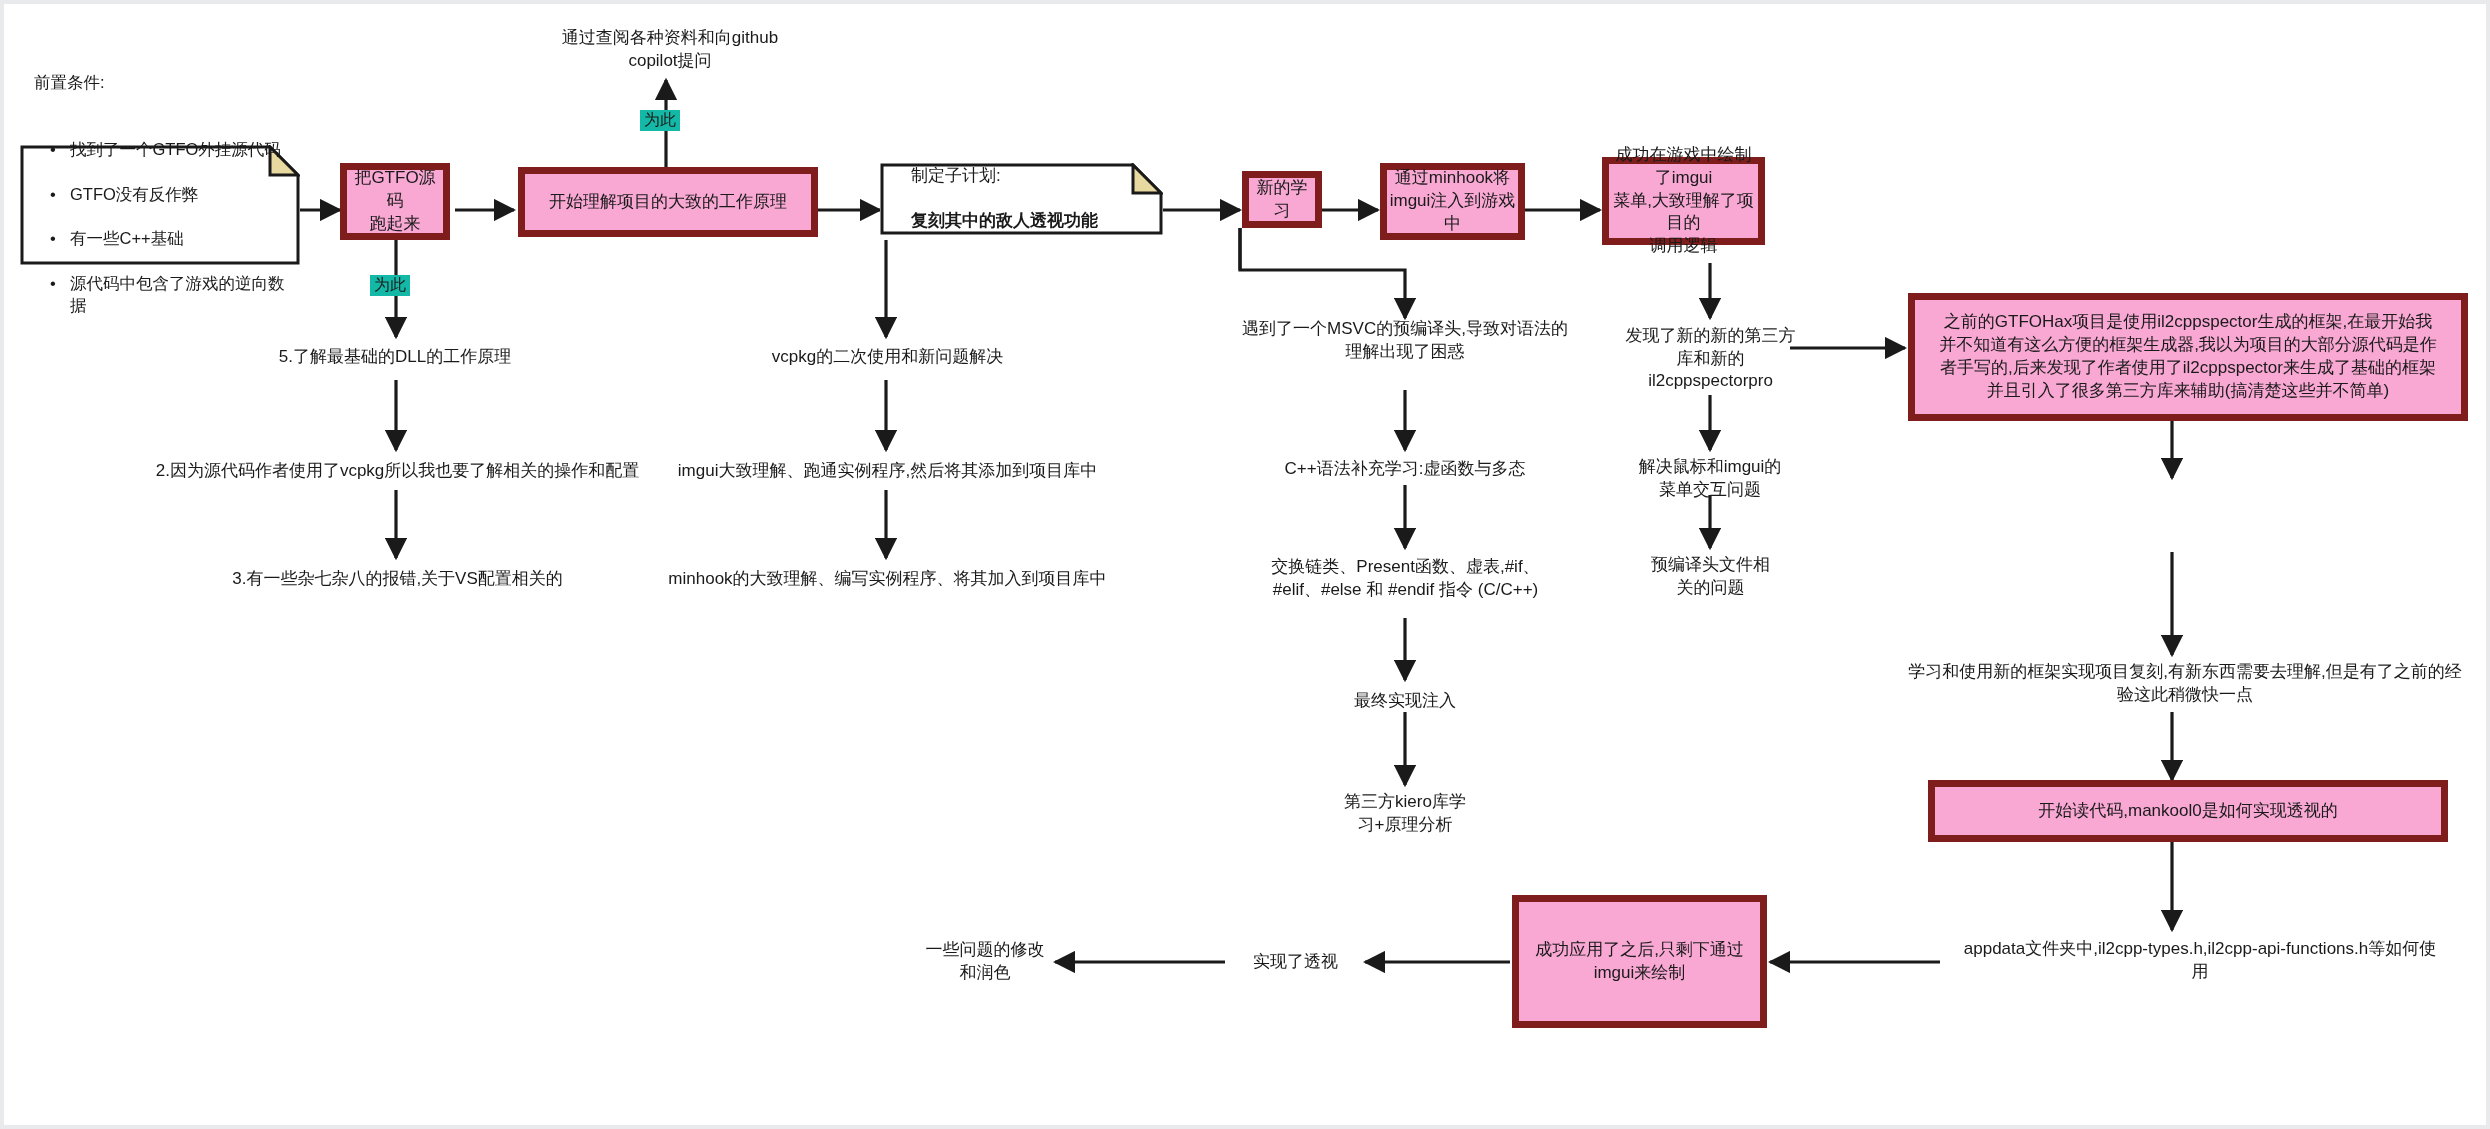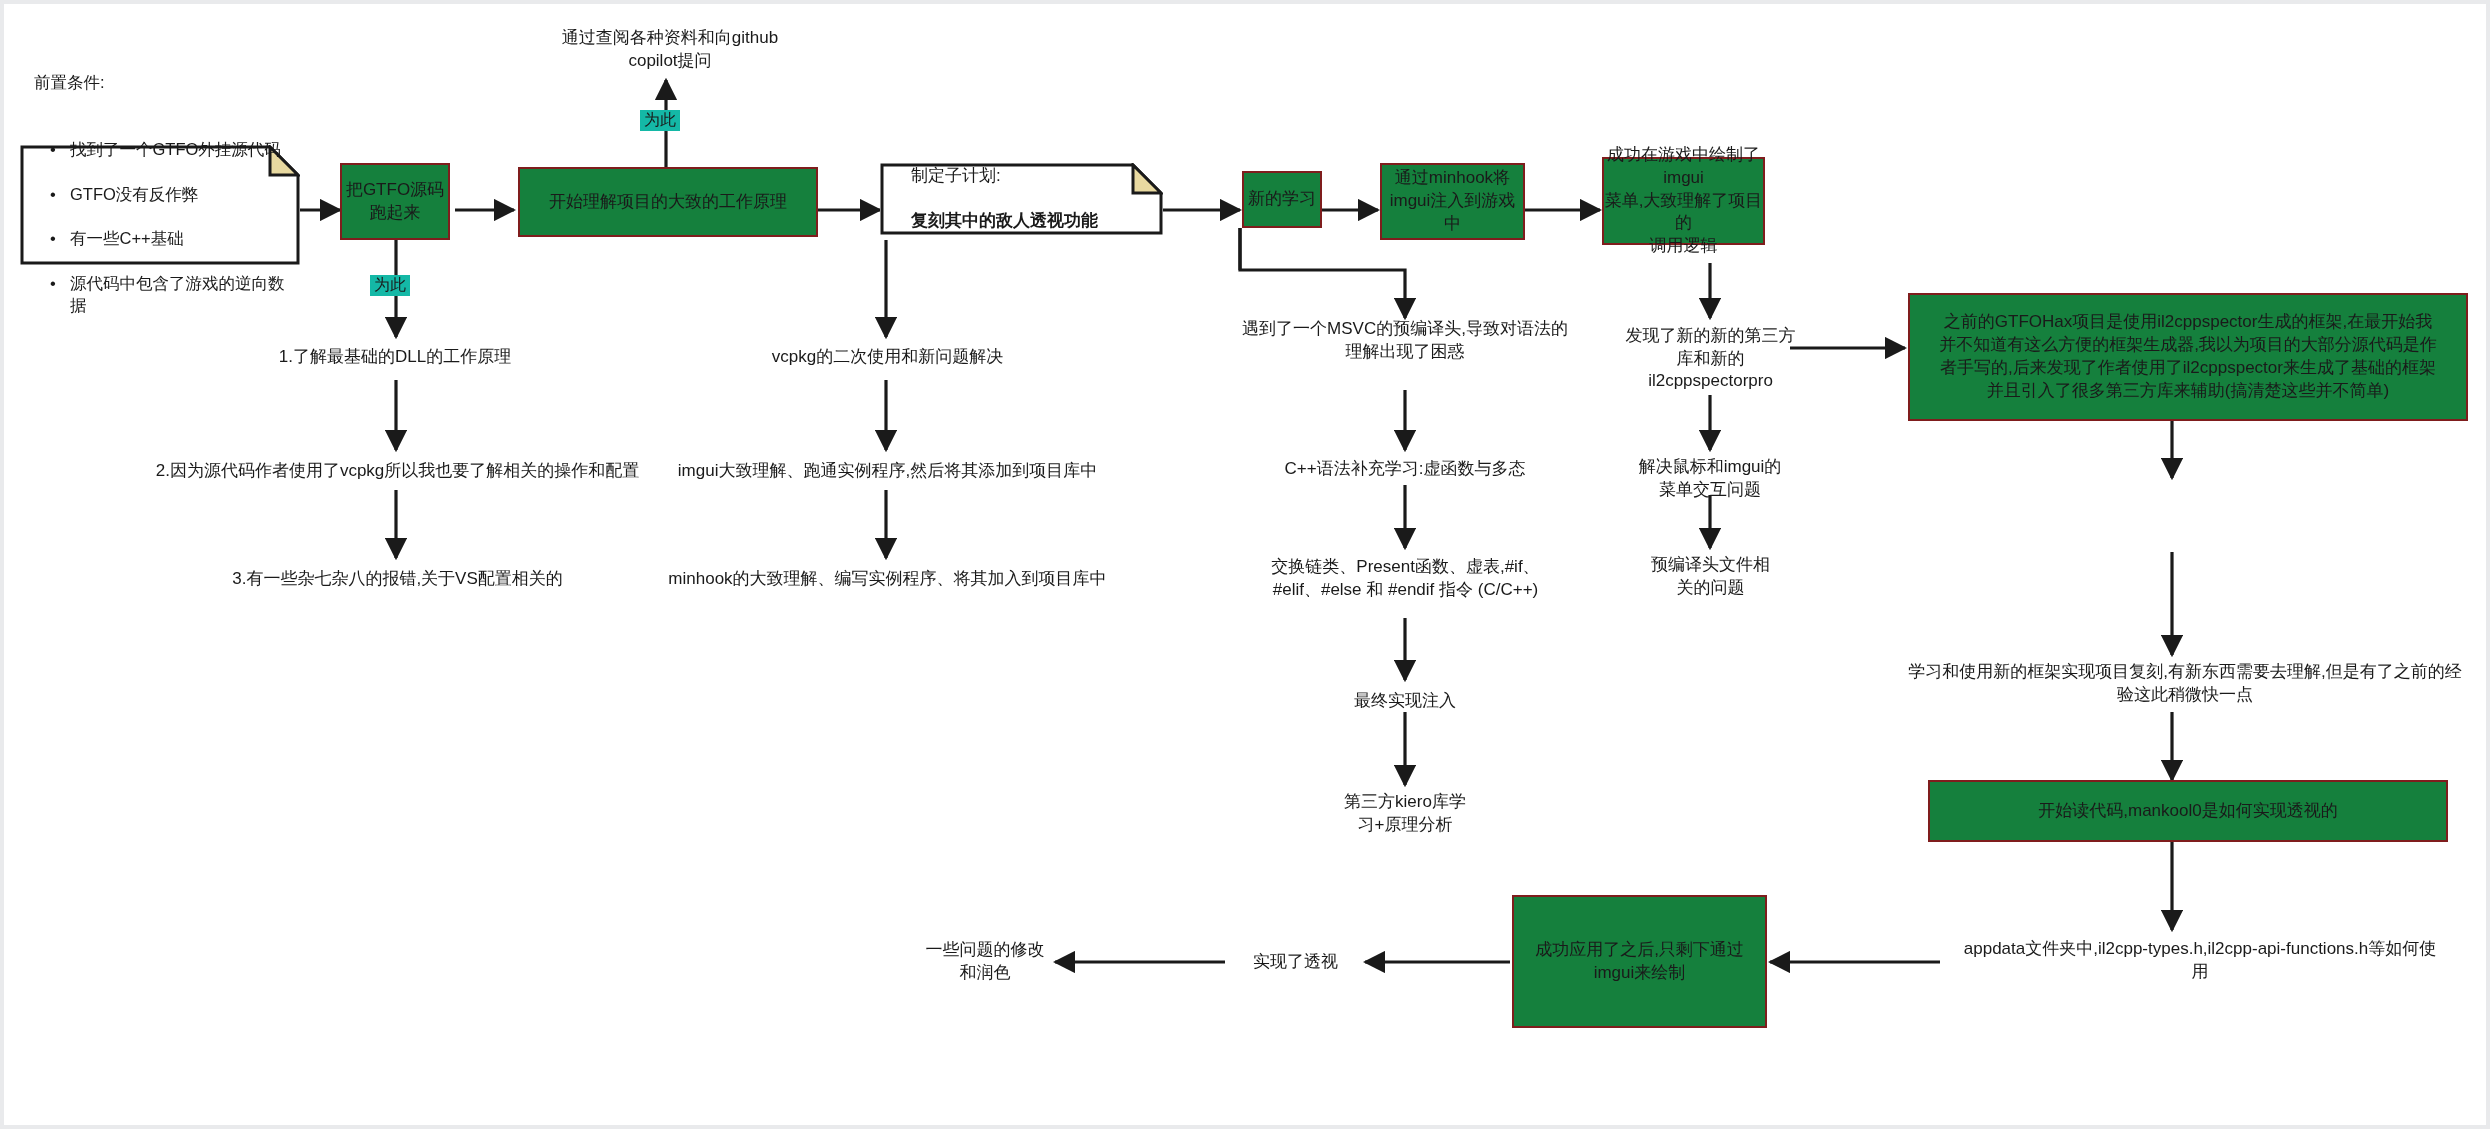--- a/index.html
+++ b/index.html
@@ -29,22 +29,22 @@
     box-sizing: border-box;
     display: flex;
     align-items: center;
     justify-content: center;
     text-align: center;
     color: #1a1a1a;
     line-height: 1.35;
     white-space: pre-line;
   }
   .box {
-    border: 2px solid #7f1d1d;
-    background: #15803d;
+    border: 7px solid #7f1d1d;
+    background: #f9a8d4;
   }
   .plain {
     border: none;
     background: transparent;
   }
   
   .note {
     background: #ffffff;
     border: none;
   }
@@ -219,21 +219,21 @@
   <div class="node box" style="left:1380px; top:163px; width:145px; height:77px; font-size:17px;">通过minhook将
 imgui注入到游戏中</div>
 
   <div class="node box" style="left:1602px; top:157px; width:163px; height:88px; font-size:17px;">成功在游戏中绘制了imgui
 菜单,大致理解了项目的
 调用逻辑</div>
 
   <div class="node plain" style="left:540px; top:22px; width:260px; height:56px; font-size:17px;">通过查阅各种资料和向github
 copilot提问</div>
 
-  <div class="node plain" style="left:230px; top:338px; width:330px; height:38px; font-size:17px;">1.了解最基础的DLL的工作原理</div>
+  <div class="node plain" style="left:230px; top:338px; width:330px; height:38px; font-size:17px;">5.了解最基础的DLL的工作原理</div>
 
   <div class="node plain" style="left:115px; top:452px; width:565px; height:38px; font-size:17px;">2.因为源代码作者使用了vcpkg所以我也要了解相关的操作和配置</div>
 
   <div class="node plain" style="left:200px; top:560px; width:395px; height:38px; font-size:17px;">3.有一些杂七杂八的报错,关于VS配置相关的</div>
 
   <div class="node plain" style="left:720px; top:338px; width:335px; height:38px; font-size:17px;">vcpkg的二次使用和新问题解决</div>
 
   <div class="node plain" style="left:610px; top:452px; width:555px; height:38px; font-size:17px;">imgui大致理解、跑通实例程序,然后将其添加到项目库中</div>
 
   <div class="node plain" style="left:615px; top:560px; width:545px; height:38px; font-size:17px;">minhook的大致理解、编写实例程序、将其加入到项目库中</div>

